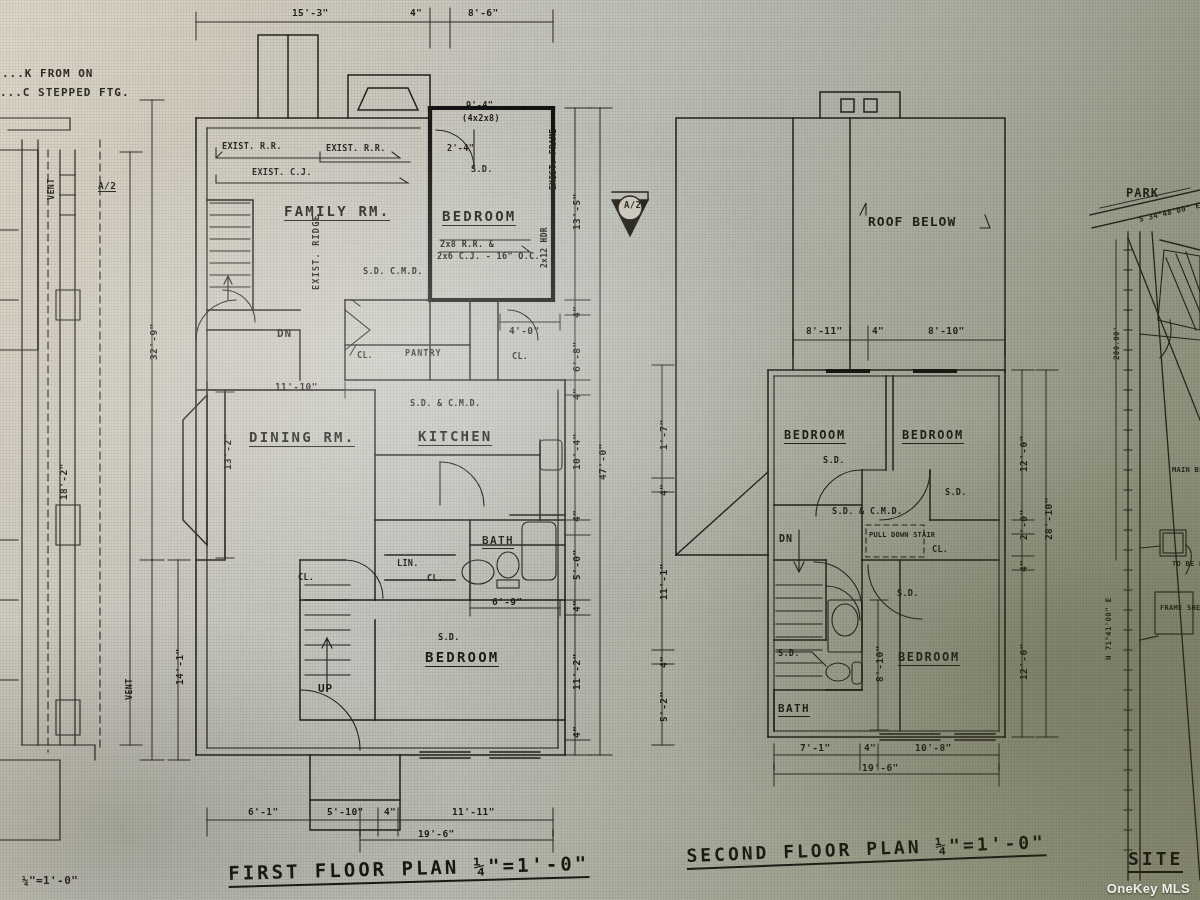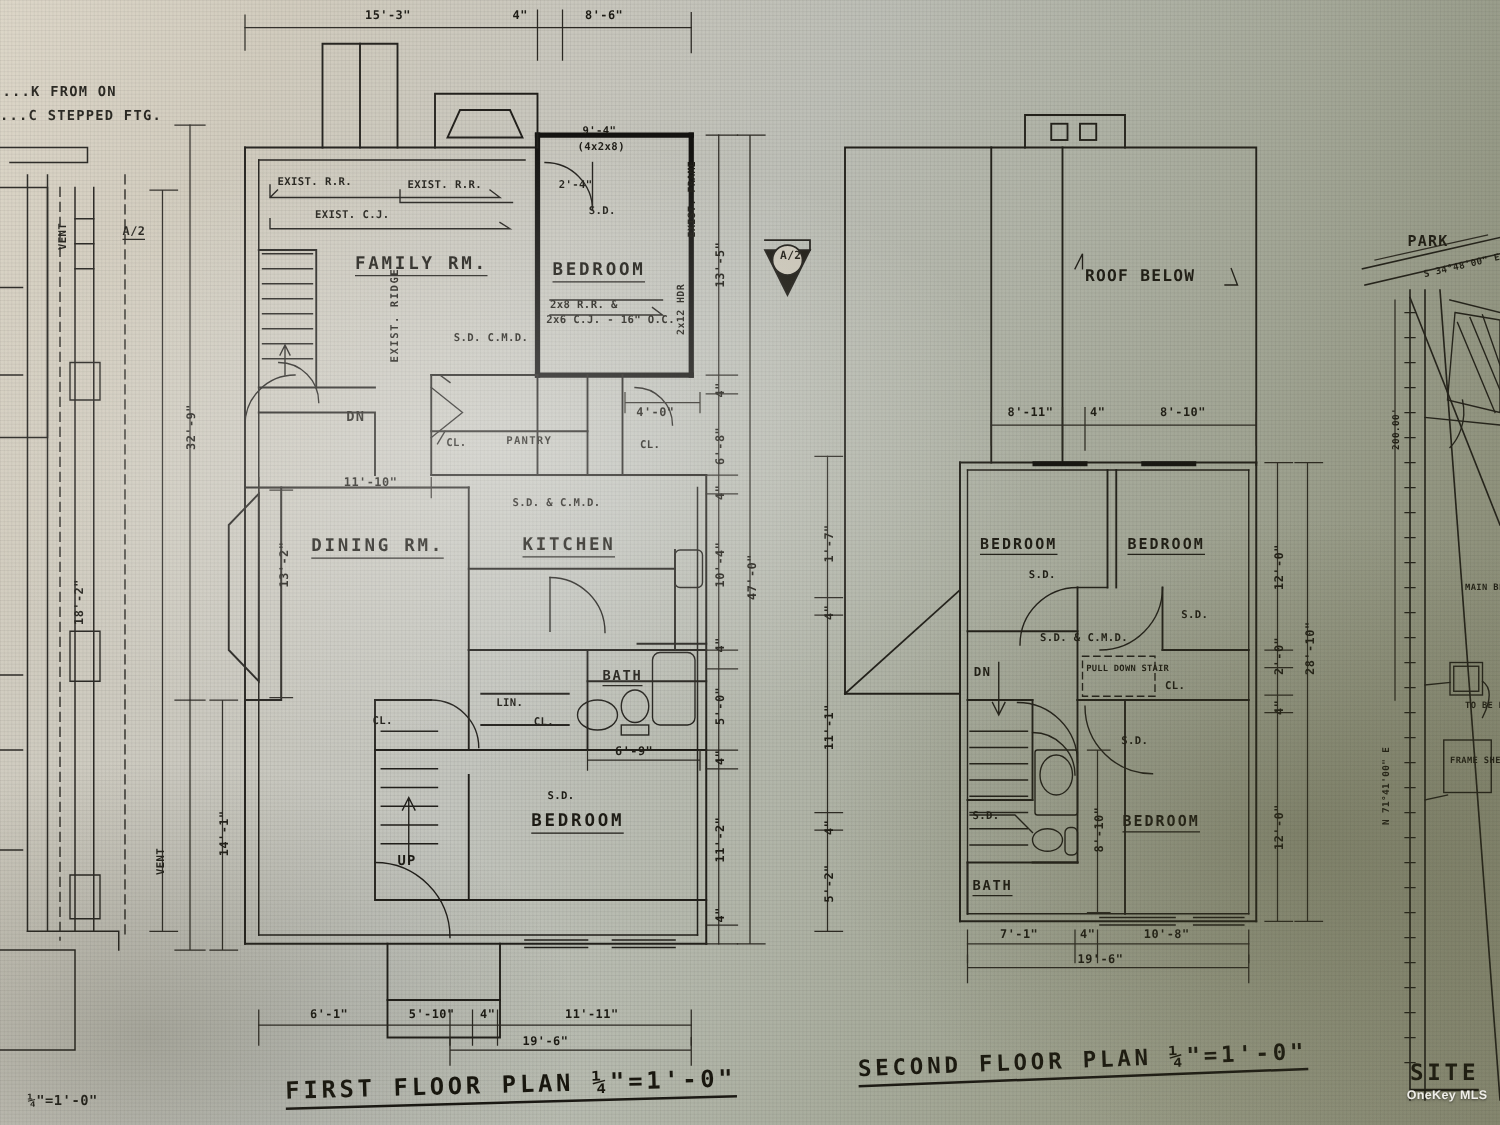--- a/index.html
+++ b/index.html
@@ -28,21 +28,21 @@
   }
   .hand{font-family:"DejaVu Sans Mono",monospace;font-weight:700;font-size:12px;letter-spacing:1px;}
   .room{font-family:"DejaVu Sans Mono",monospace;font-weight:700;font-size:14px;letter-spacing:2.2px;
         border-bottom:1.5px solid #1b1914;padding-bottom:1px;}
   .tiny{font-size:8.5px;letter-spacing:0.3px;font-family:"DejaVu Sans Mono",monospace;font-weight:700;}
   .smalldim{font-size:9.5px;font-family:"DejaVu Sans Mono",monospace;font-weight:700;letter-spacing:0.4px;}
   .title{font-family:"DejaVu Sans Mono",monospace;font-weight:700;font-size:19px;letter-spacing:3px;
          border-bottom:2px solid #14120e;padding-bottom:2px;color:#121009;}
   .rot90{transform:rotate(-90deg);transform-origin:left top;}
   .svgw{position:absolute;left:0;top:0;width:1200px;height:900px;pointer-events:none;}
-  #wm{position:absolute;right:10px;bottom:18px;z-index:50;color:#efeee9;font-size:10px;
+  #wm{position:absolute;right:10px;bottom:4px;z-index:50;color:#efeee9;font-size:13px;
       font-family:"Liberation Sans",sans-serif;font-weight:700;letter-spacing:0.3px;
       text-shadow:0 1px 2px rgba(0,0,0,.55);}
 </style>
 </head>
 <body>
 
 <div id="sheet">
 
   <svg class="svgw" viewBox="0 0 1200 900">
     <g stroke="#1b1915" fill="none" stroke-linecap="square">

